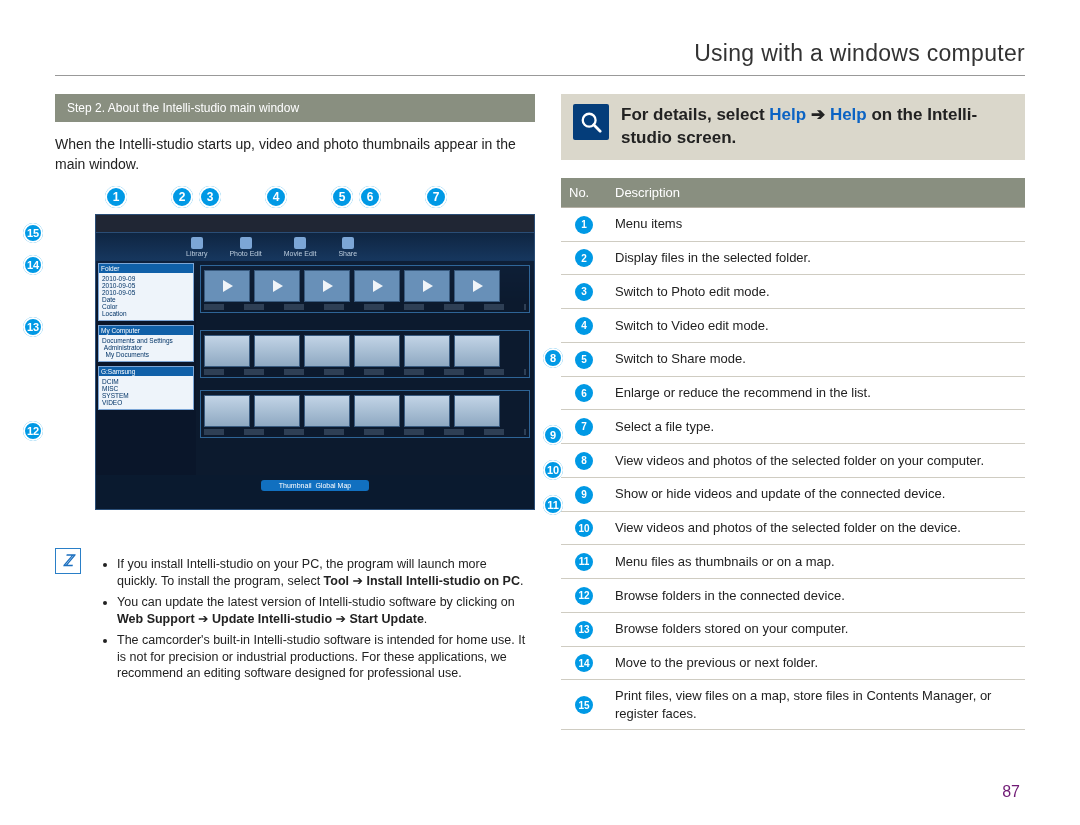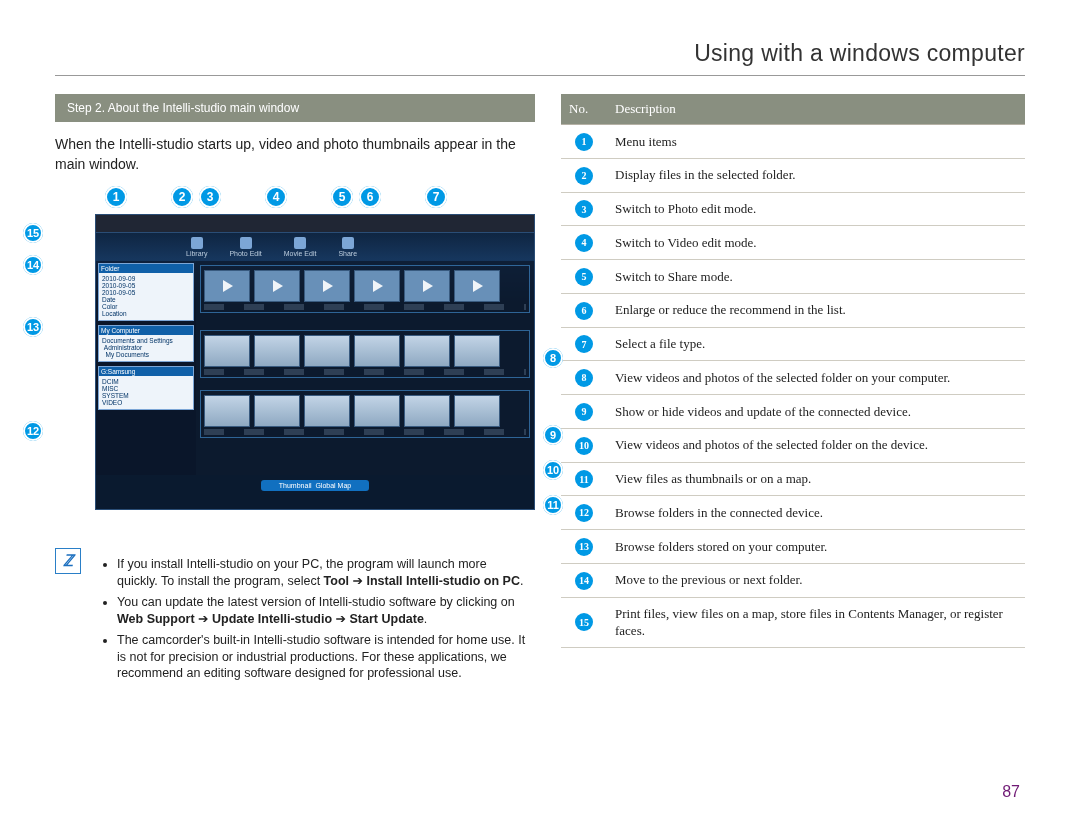--- a/index.html
+++ b/index.html
@@ -116,21 +116,21 @@
     width: 36px; height: 36px; flex: 0 0 36px;
     background: #043d7a;
     display:flex; align-items:center; justify-content:center;
     border-radius: 2px;
   }
   .help-icon svg { width:22px; height:22px; }
   .help-text { font-size: 17px; line-height: 1.35; color:#222;}
   .help-text .blue { color: #0b63c4; font-weight: bold; }
   .arrow { font-family: Arial; }
   
-  .desc-table { width: 100%; border-collapse: collapse; font-size: 13px; font-family: Liberation Serif, serif; }
+  .desc-table { width: 100%; border-collapse: collapse; font-size: 13px; }
   .desc-table th { background:#898f80; color:#fff; text-align:left; padding:7px 8px; font-weight:500; border-bottom:1px solid #b5b1a5;}
   .desc-table th:first-child { width:46px; }
   .desc-table td { padding:7px 8px; border-bottom:1px solid #cfccc2; vertical-align: middle; line-height:1.35;}
   .desc-table td:first-child { text-align:center; }
   .num-circle {
     display:inline-flex; width:18px; height:18px; border-radius:50%;
     background:#0099e5; color:#fff; font-size:10px; font-weight:bold;
     align-items:center; justify-content:center;
   }
   .page-num {
@@ -248,20 +248,31 @@
           </li>
           <li>
             <span>You can update the latest version of Intelli-studio software by clicking on </span><b>Web Support</b><span class="arrow">  ➔ </span><b>Update Intelli-studio</b><span class="arrow"> ➔ </span><b>Start Update</b><span>.</span>
           </li>
           <li>The camcorder's built-in Intelli-studio software is intended for home use. It is not for precision or industrial productions. For these applications, we recommend an editing software designed for professional use.</li>
         </ul>
       </div>
     </div>
 
     <div class="right-col">
+      <div class="help-box">
+        <div class="help-icon">
+          <svg viewBox="0 0 24 24">
+              <circle cx="10" cy="10" r="7" fill="none" stroke="#fff" stroke-width="2.5"></circle>
+              <line x1="15" y1="15" x2="22" y2="22" stroke="#fff" stroke-width="3" stroke-linecap="round"></line>
+            </svg>
+        </div>
+        <div class="help-text">
+          <b><span>For details, select </span><span class="blue">Help</span><span class="arrow"> ➔ </span><span class="blue">Help</span><span> on the Intelli-studio screen.</span></b>
+        </div>
+      </div>
 
       <table class="desc-table">
         <thead>
           <tr>
             <th>No.</th>
             <th>Description</th>
           </tr>
         </thead>
         <tbody id="desc-body">
             <tr>
@@ -299,21 +310,21 @@
             <tr>
               <td><span class="num-circle">9</span></td>
               <td>Show or hide videos and update of the connected device.</td>
             </tr>
             <tr>
               <td><span class="num-circle">10</span></td>
               <td>View videos and photos of the selected folder on the device.</td>
             </tr>
             <tr>
               <td><span class="num-circle">11</span></td>
-              <td>View files as thumbnails or on a map.</td>
+              <td>Menu files as thumbnails or on a map.</td>
             </tr>
             <tr>
               <td><span class="num-circle">12</span></td>
               <td>Browse folders in the connected device.</td>
             </tr>
             <tr>
               <td><span class="num-circle">13</span></td>
               <td>Browse folders stored on your computer.</td>
             </tr>
             <tr>

